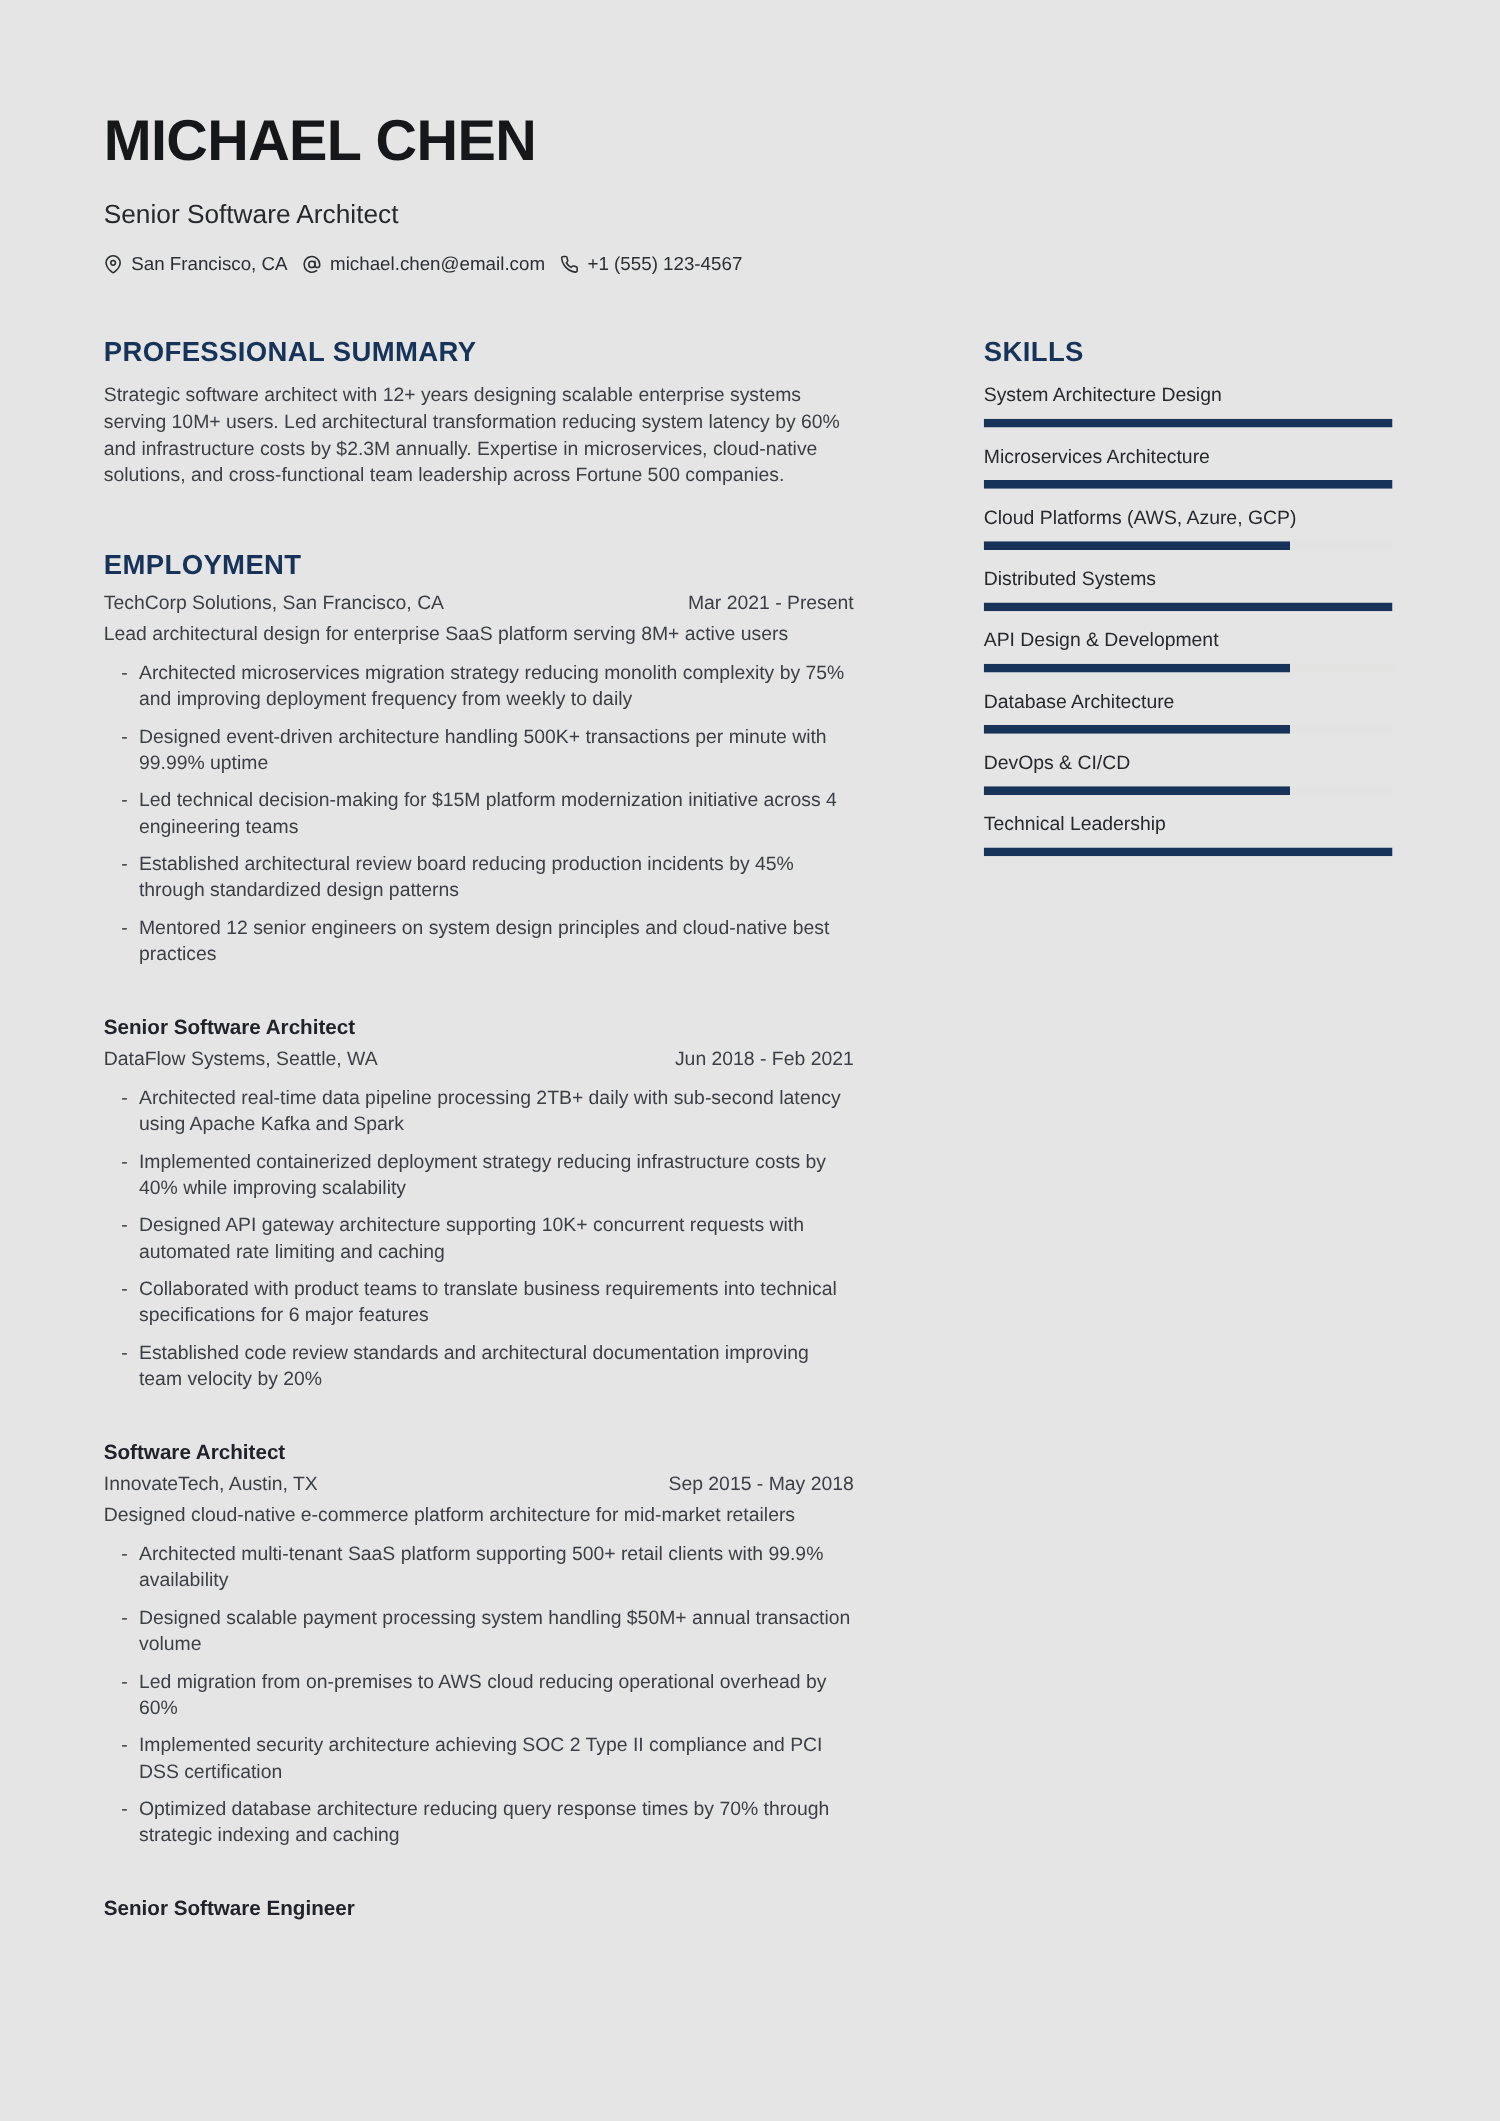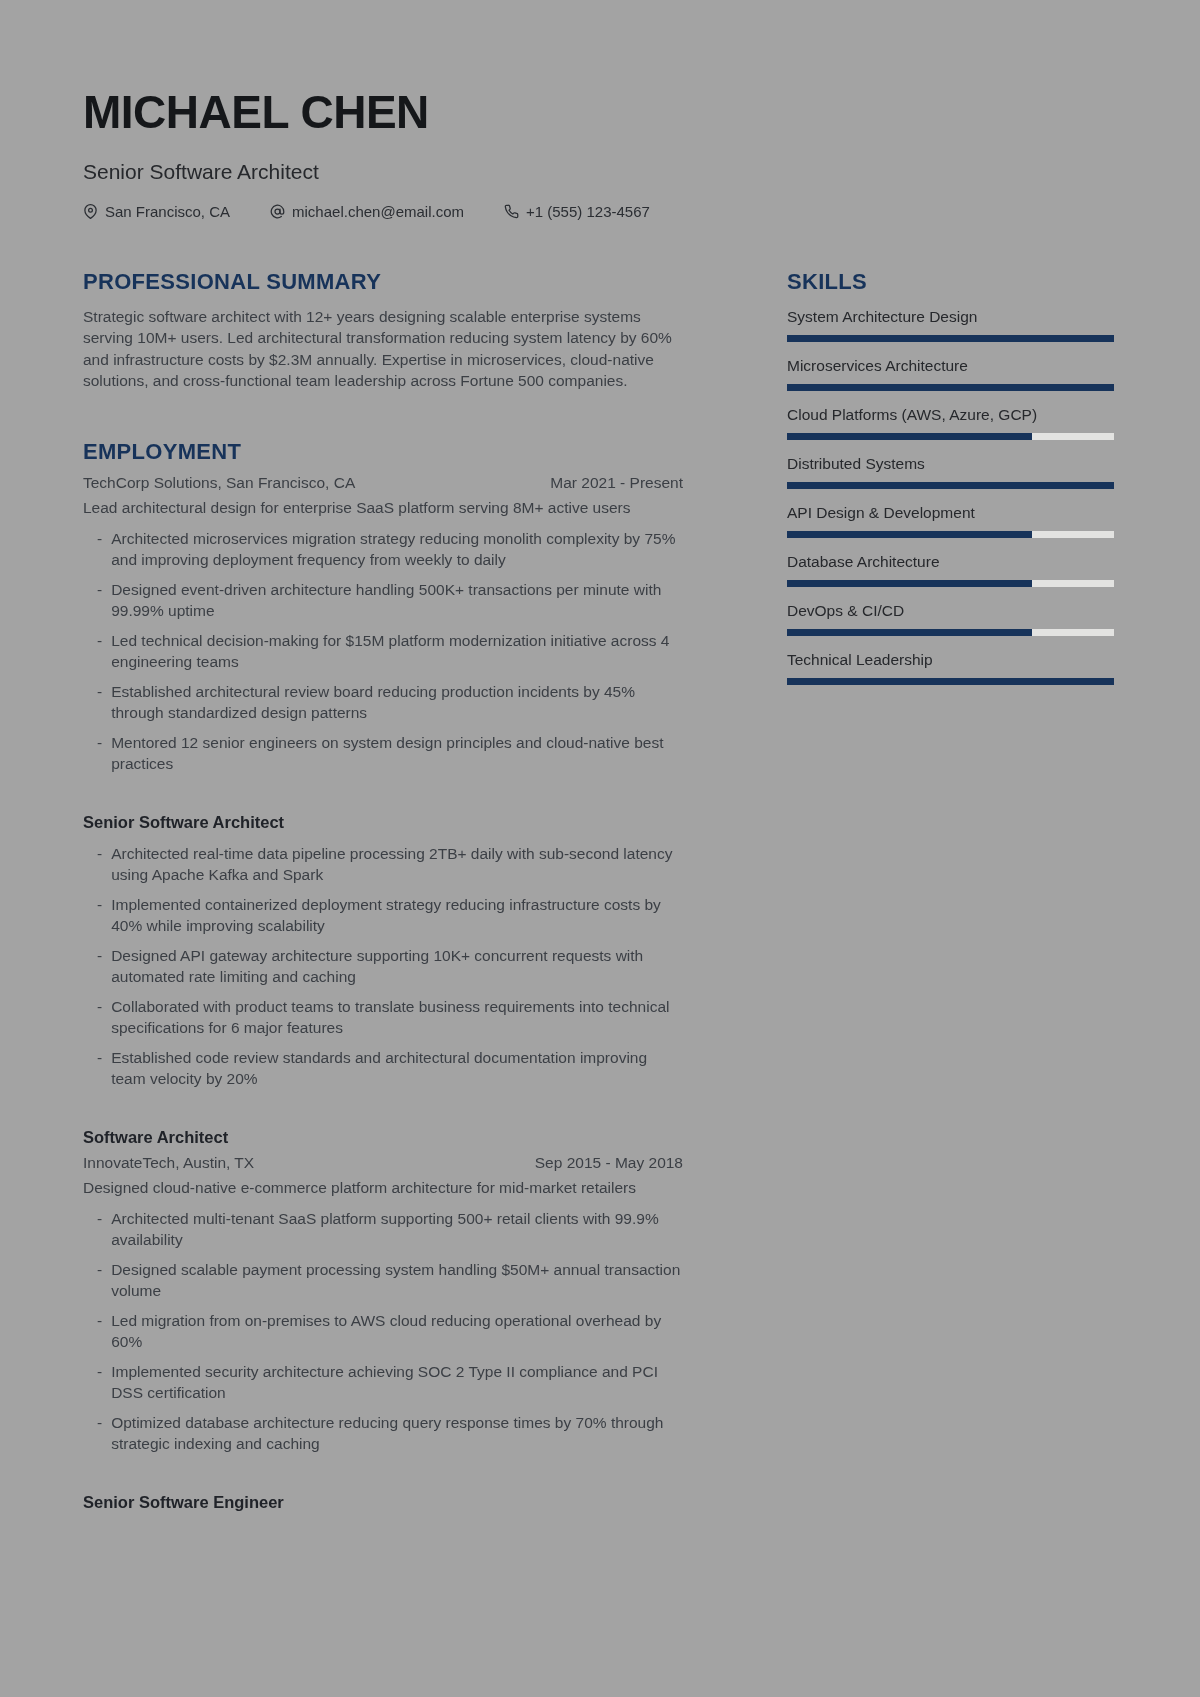--- a/index.html
+++ b/index.html
@@ -5,33 +5,33 @@
   :root{
     --accent:#17335a;
     --track:#e3e3e1;
     --body-text:#3b3f45;
     --dark-text:#1f2227;
   }
   *{box-sizing:border-box;}
   html,body{margin:0;padding:0;background:#ffffff;}
   body{font-family:"Liberation Sans", sans-serif; color:var(--body-text);}
   .page{
-    width:1200px;height:1697px;background:#a3a3a3;
+    width:1200px;height:1697px;background:#e5e5e5;
     padding:88px 85px 0 83px;overflow:hidden;position:relative;
   }
   
   .name{
     font-size:46px;font-weight:800;letter-spacing:-0.5px;
     color:#15171a;margin:0;line-height:1.08;
   }
   .headline{
     font-size:21px;color:#26282c;margin-top:21px;line-height:1.2;
   }
   .contact-row{
-    display:flex;align-items:center;gap:40px;margin-top:19px;
+    display:flex;align-items:center;gap:12px;margin-top:19px;
     font-size:15px;color:#2b2e33;
   }
   .contact-item{display:flex;align-items:center;gap:7px;}
   .contact-item svg{display:block;stroke:#2b2e33;}
   
   .columns{display:flex;margin-top:48px;align-items:flex-start;}
   .col-left{width:600px;flex:none;}
   .col-right{width:327px;flex:none;margin-left:104px;}
   .section-heading{
     font-size:22px;font-weight:700;color:var(--accent);
@@ -142,20 +142,24 @@
 
   <div class="bullet">
     <span class="bullet-marker">-</span>
     <span>Mentored 12 senior engineers on system design principles and cloud-native best practices</span>
   </div>
 </div>
   </div>
 
   <div class="job">
     <div class="job-title">Senior Software Architect</div>
+    <div class="job-meta">
+      <span>DataFlow Systems, Seattle, WA</span>
+      <span>Jun 2018 - Feb 2021</span>
+    </div>
     <div class="bullets">
   <div class="bullet">
     <span class="bullet-marker">-</span>
     <span>Architected real-time data pipeline processing 2TB+ daily with sub-second latency using Apache Kafka and Spark</span>
   </div>
 
   <div class="bullet">
     <span class="bullet-marker">-</span>
     <span>Implemented containerized deployment strategy reducing infrastructure costs by 40% while improving scalability</span>
   </div>

